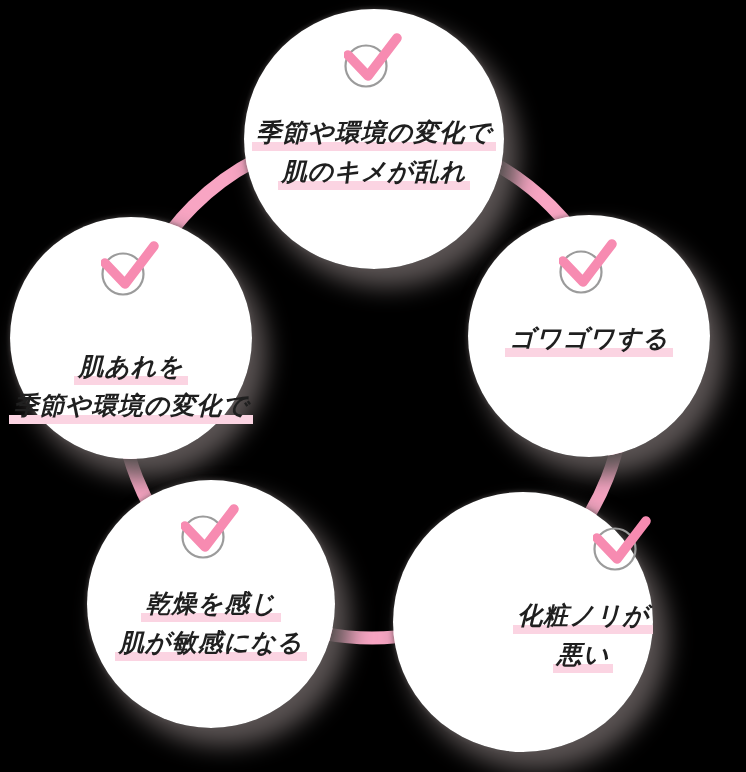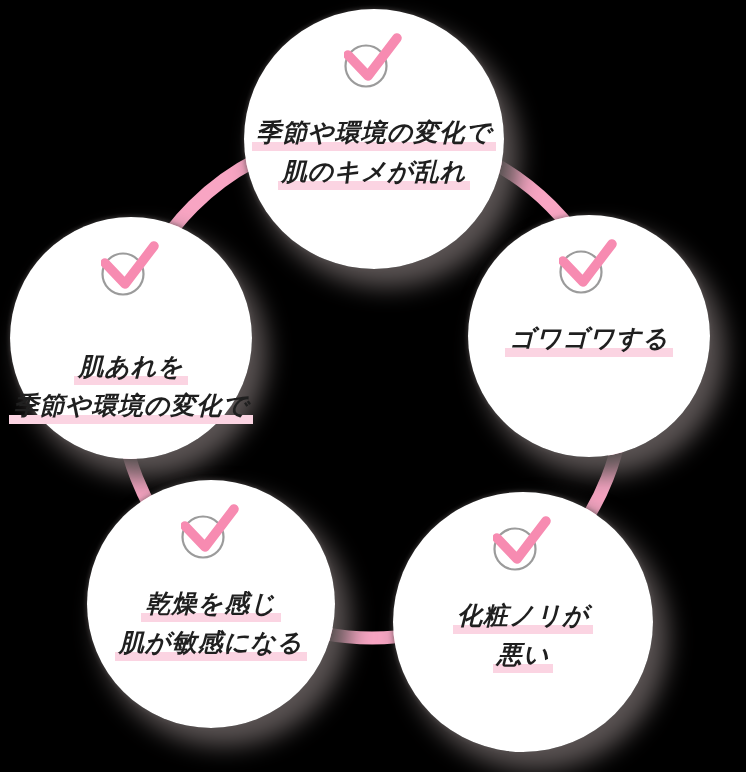--- a/index.html
+++ b/index.html
@@ -41,21 +41,21 @@
     box-sizing: border-box;
     padding-top: 24px;
     z-index: 3;
   }
 
   
   .bubble.pos-top,          .bubble-shadow.pos-top          { left: 244px; top:   9px; width: 260px; height: 260px; }
   .bubble.pos-left,         .bubble-shadow.pos-left         { left:  10px; top: 217px; width: 242px; height: 242px; gap: 26px; }
   .bubble.pos-right,        .bubble-shadow.pos-right        { left: 468px; top: 215px; width: 242px; height: 242px; }
   .bubble.pos-bottom-left,  .bubble-shadow.pos-bottom-left  { left:  87px; top: 480px; width: 248px; height: 248px; }
-  .bubble.pos-bottom-right, .bubble-shadow.pos-bottom-right { left: 393px; top: 492px; width: 260px; height: 260px; }
+  .bubble.pos-bottom-right, .bubble-shadow.pos-bottom-right { left: 393px; top: 492px; width: 260px; height: 260px; align-items: flex-end; }
 
   .check-icon-svg {
     width: 60px;
     height: 56px;
     flex: 0 0 auto;
   }
 
   .lines {
     margin-top: 30px;
     display: flex;

